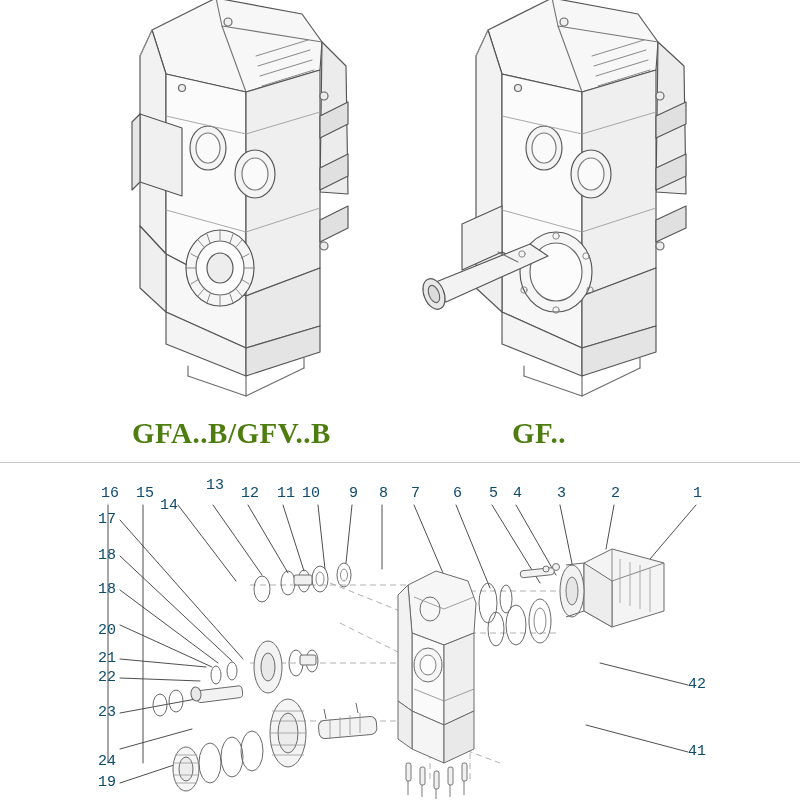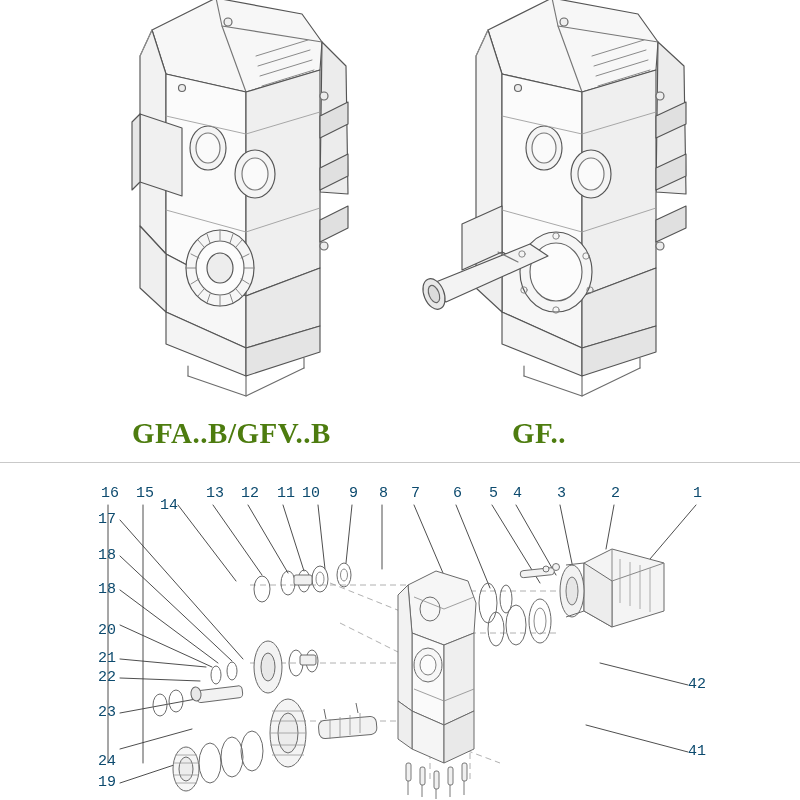--- a/index.html
+++ b/index.html
@@ -427,21 +427,21 @@
         <path d="M436 326 L436 336"></path>
           <path d="M450 322 L450 334"></path>
         <path d="M464 318 L464 332"></path>
       </g>
     </svg>
 
     
     <div class="callout" style="left:101px; top:22px;">16</div>
     <div class="callout" style="left:136px; top:22px;">15</div>
     <div class="callout" style="left:160px; top:22px;margin-top:12px;">14</div>
-    <div class="callout" style="left:206px; top:22px;text-align:right;">13</div>
+    <div class="callout" style="left:206px; top:14px;text-align:right;">13</div>
     <div class="callout" style="left:241px; top:22px;">12</div>
     <div class="callout" style="left:277px; top:22px;">11</div>
     <div class="callout" style="left:302px; top:22px;">10</div>
     <div class="callout" style="left:349px; top:22px;">9</div>
     <div class="callout" style="left:379px; top:22px;">8</div>
     <div class="callout" style="left:411px; top:22px;">7</div>
     <div class="callout" style="left:453px; top:22px;">6</div>
     <div class="callout" style="left:489px; top:22px;">5</div>
     <div class="callout" style="left:513px; top:22px;">4</div>
     <div class="callout" style="left:557px; top:22px;">3</div>

